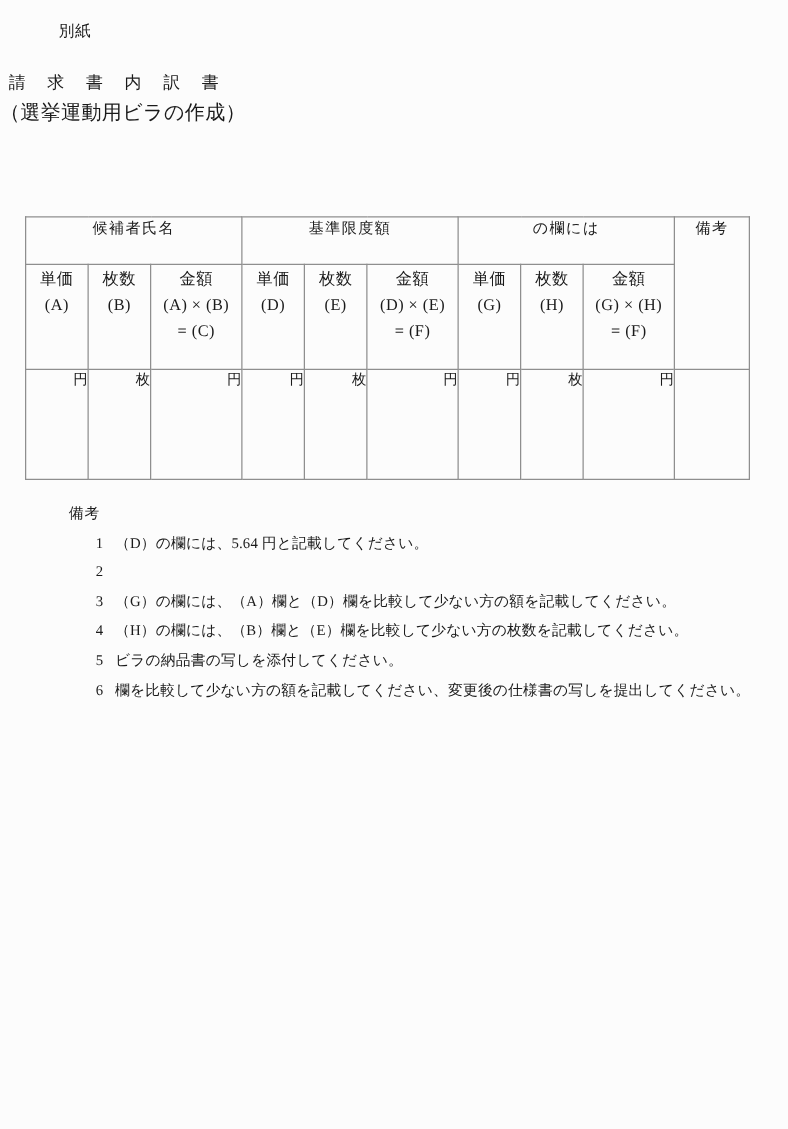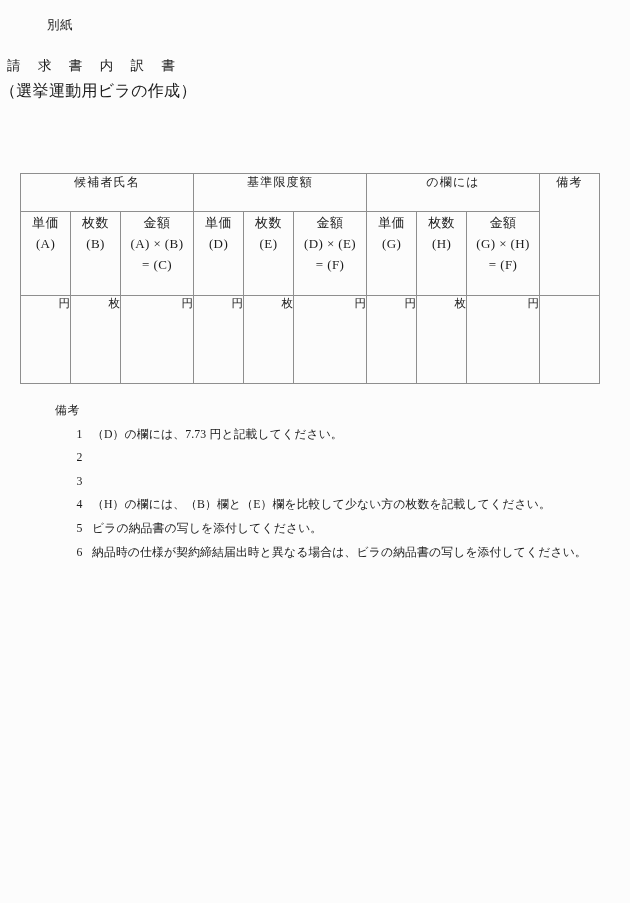--- a/index.html
+++ b/index.html
@@ -248,35 +248,36 @@
         <td class="data-cell blank"></td>
       </tr>
     </tbody>
   </table>
 
   <div class="notes">
     <div class="notes-heading">備考</div>
 
     <div class="note-row">
       <span class="note-num">1</span>
-      <span class="note-text">（D）の欄には、7.73 円と記載してください。</span>
+      <span class="note-text">（D）の欄には、5.64 円と記載してください。</span>
     </div>
     <div class="note-row">
       <span class="note-num">2</span>
     </div>
     <div class="note-row">
       <span class="note-num">3</span>
+      <span class="note-text">（G）の欄には、（A）欄と（D）欄を比較して少ない方の額を記載してください。</span>
     </div>
     <div class="note-row">
       <span class="note-num">4</span>
       <span class="note-text">（H）の欄には、（B）欄と（E）欄を比較して少ない方の枚数を記載してください。</span>
     </div>
     <div class="note-row">
       <span class="note-num">5</span>
       <span class="note-text">ビラの納品書の写しを添付してください。</span>
     </div>
     <div class="note-row">
       <span class="note-num">6</span>
-      <span class="note-text">納品時の仕様が契約締結届出時と異なる場合は、ビラの納品書の写しを添付してください。</span>
+      <span class="note-text">欄を比較して少ない方の額を記載してください、変更後の仕様書の写しを提出してください。</span>
     </div>
   </div>
 
 </div>
 
 </body></html>

